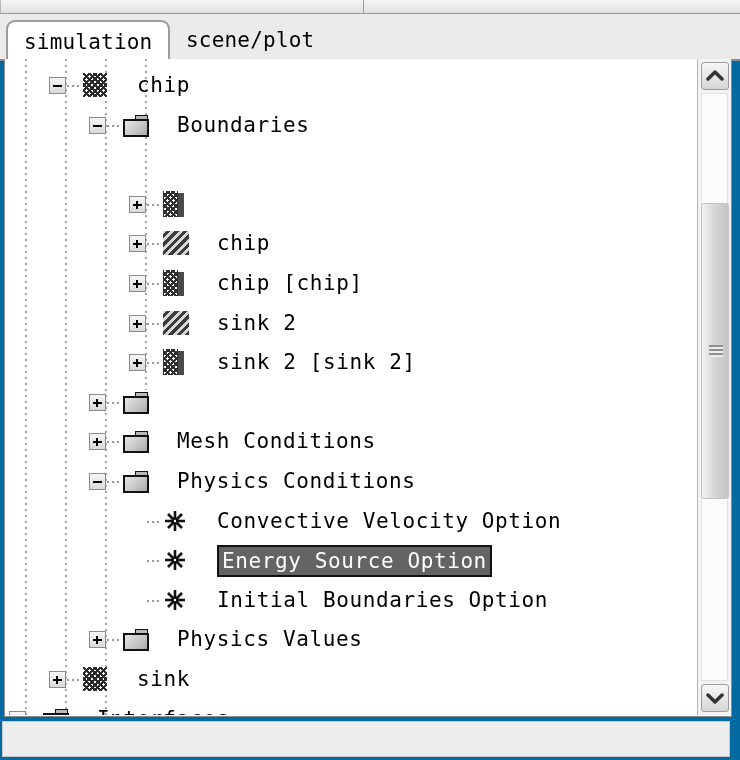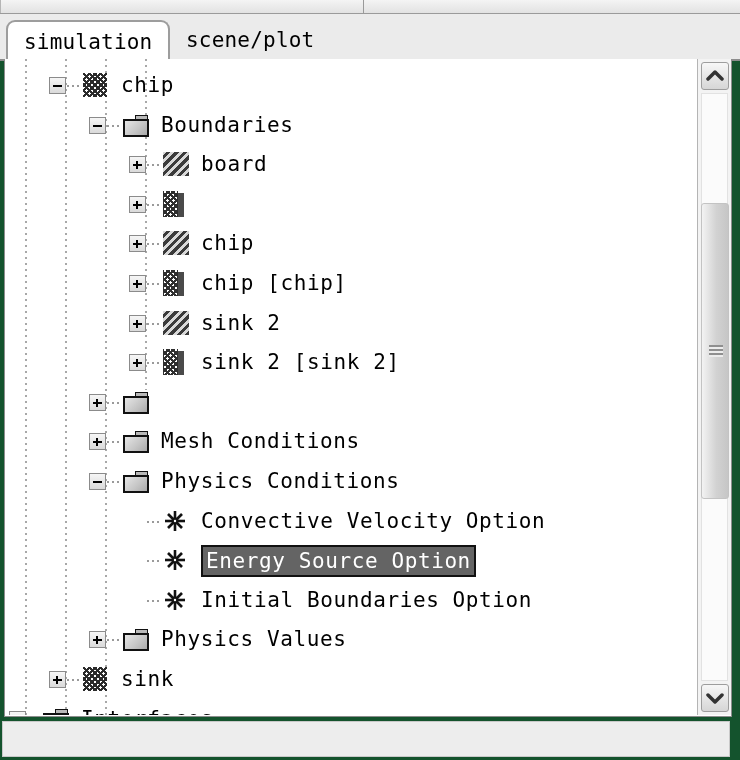--- a/index.html
+++ b/index.html
@@ -5,21 +5,21 @@
   html, body {
     margin: 0; padding: 0;
     width: 740px; height: 760px;
     overflow: hidden;
     background: #f0f0f0;
     font-family: "DejaVu Sans Mono", "Liberation Mono", monospace;
   }
   #app {
     position: relative;
     width: 740px; height: 760px;
-    background: #14532d;
+    background: #0369a1;
   }
 
   
   .topstrip {
     position: absolute; left: 0; top: 0;
     width: 740px; height: 14px;
     background: #ececec;
     border-bottom: 1px solid #9a9a9a;
     box-sizing: border-box;
   }
@@ -195,20 +195,21 @@
 
   .label {
     position: absolute;
     top: 7px;
     font-size: 21px;
     line-height: 26px;
     color: #000;
     letter-spacing: 0.6px;
     white-space: nowrap;
     cursor: default;
+    margin-left: 16px;
   }
   .label.sel {
     background: #646464;
     color: #ffffff;
     border: 2px solid #111;
     padding: 0 3px;
     top: 5px;
     line-height: 28px;
   }
 
@@ -297,26 +298,20 @@
           <div class="label" style="left: 116px;">chip</div>
         </div>
         <div class="row" style="top: 45.6px;">
           <div class="exp" style="left: 84px;"></div>
           <div class="conn" style="left: 102px; width: 14px;"></div>
           <div class="icon ic-folder" style="left: 118px;">
             <div class="ftab"></div>
             <div class="fbody"></div>
           </div>
           <div class="label" style="left: 156px;">Boundaries</div>
-        </div>
-        <div class="row" style="top: 85.2px;">
-          <div class="exp plus" style="left: 124px;"></div>
-          <div class="conn" style="left: 142px; width: 14px;"></div>
-          <div class="icon ic-bnd" style="left: 158px;"></div>
-          <div class="label" style="left: 196px;">board</div>
         </div>
         <div class="row" style="top: 124.8px;">
           <div class="exp plus" style="left: 124px;"></div>
           <div class="conn" style="left: 142px; width: 14px;"></div>
           <div class="icon ic-bndi" style="left: 158px;">
             <div class="face"></div>
             <div class="edge"></div>
           </div>
         </div>
         <div class="row" style="top: 164.4px;">

